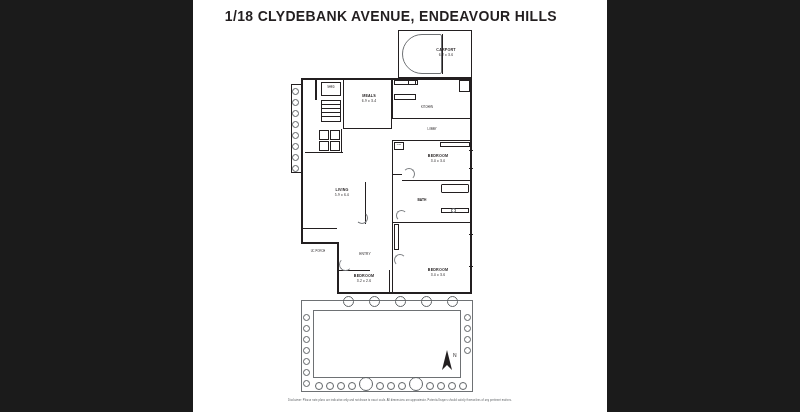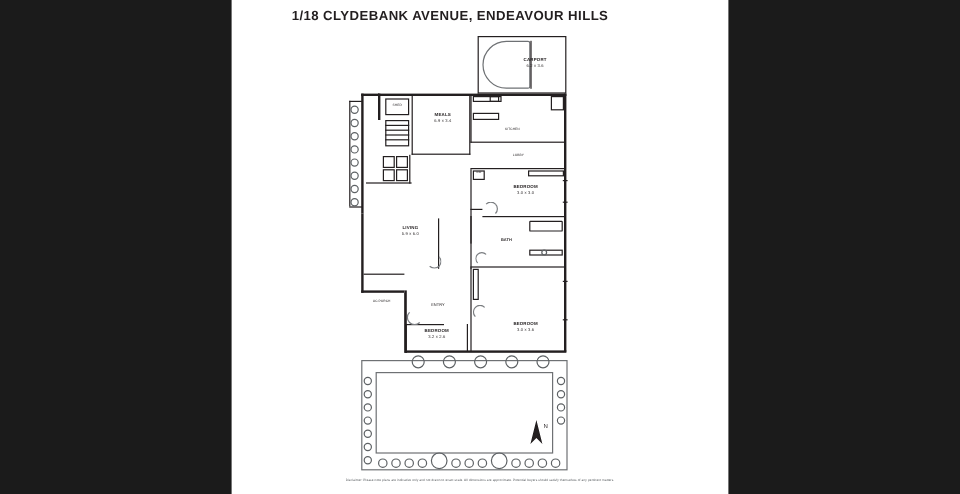--- a/index.html
+++ b/index.html
@@ -18,22 +18,22 @@
   #sheet {
     position: absolute;
     left: 193px; top: 0;
     width: 414px; height: 412px;
     background: #ffffff;
   }
   #title {
     position: absolute;
     left: 0; top: 8px;
     width: 364px;
-    text-align: center;
-    font-size: 11px;
+    text-align: right;
+    font-size: 14px;
     font-weight: bold;
     letter-spacing: 0.35px;
     color: #231f20;
     white-space: nowrap;
   }
   #disclaimer {
     position: absolute;
     left: 0; top: 399px;
     width: 414px;
     text-align: center;

